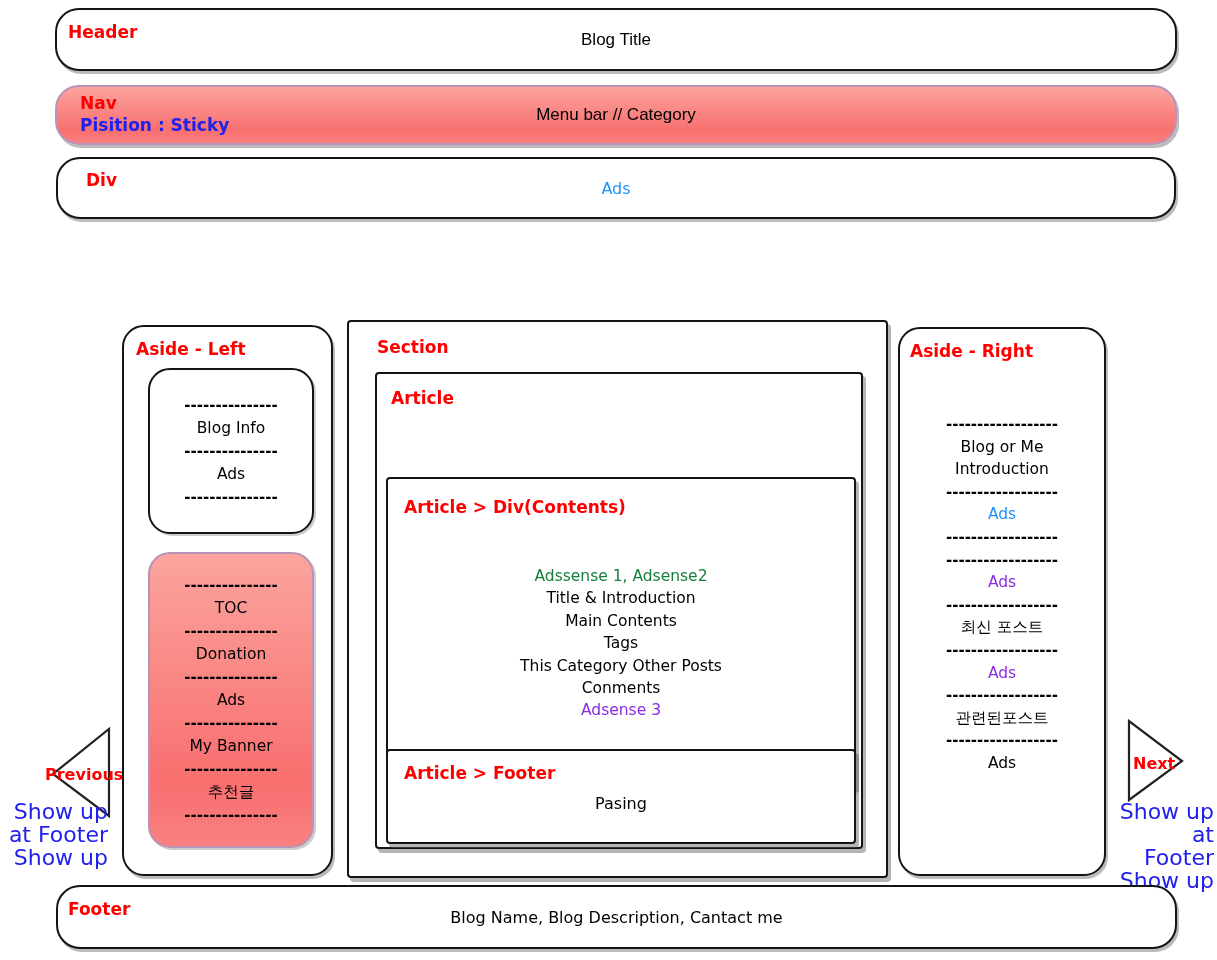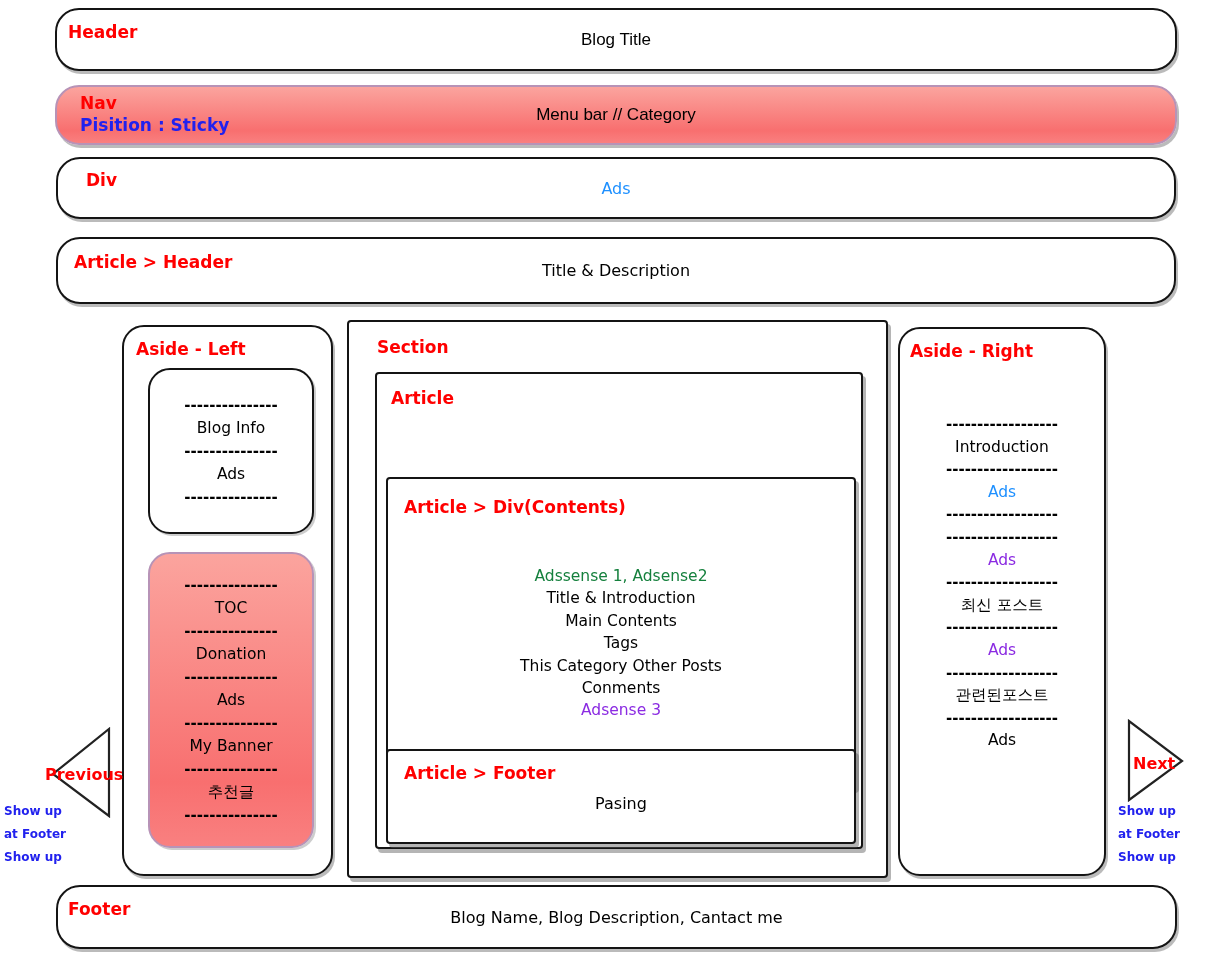--- a/index.html
+++ b/index.html
@@ -27,21 +27,21 @@
   .plain{font-family:"Liberation Sans",sans-serif;font-size:17px;}
   .comic{font-family:"DejaVu Sans",sans-serif;font-size:16px;}
 
   .pinkfill{background:linear-gradient(180deg,var(--pink_light) 0%,var(--pink_dark) 78%,#f98080 100%);
             border:2px solid var(--pink_border);}
 
   .stack{position:absolute;left:0;right:0;text-align:center;font-size:15.5px;line-height:23px;}
   .stack.mid{top:0;bottom:0;display:flex;flex-direction:column;justify-content:center;}
   .divider{font-weight:700;letter-spacing:0;white-space:pre;font-size:15px;}
 
-  .note{position:absolute;text-align:left;font-weight:700;font-size:12px;
+  .note{position:absolute;text-align:right;font-weight:400;font-size:22px;
         color:var(--label_blue);line-height:23px;white-space:pre-line;}
   .tri{position:absolute;}
 </style>
 </head>
 <body>
 
 <div class="stage">
 
   <div class="box round" style="left:55px;top:8px;width:1122px;height:63px;">
     <span class="label-red" style="left:11px;top:12px;">Header</span>
@@ -52,24 +52,20 @@
     <span class="label-red" style="left:23px;top:6px;">Nav</span>
     <span class="label-blue" style="position:absolute;left:23px;top:28px;">Pisition : Sticky</span>
     <div class="center-text plain">Menu bar // Category</div>
   </div>
 
   <div class="box round" style="left:56px;top:157px;width:1120px;height:62px;">
     <span class="label-red" style="left:28px;top:11px;">Div</span>
     <div class="center-text comic" style="color:var(--ads_blue);">Ads</div>
   </div>
 
-  <div class="box round" style="left:56px;top:237px;width:1120px;height:67px;">
-    <span class="label-red" style="left:16px;top:13px;">Article &gt; Header</span>
-    <div class="center-text comic">Title &amp; Description</div>
-  </div>
 
   <div class="box biground" style="left:122px;top:325px;width:211px;height:551px;">
     <span class="label-red" style="left:12px;top:12px;">Aside - Left</span>
 
     <div class="box biground" style="left:24px;top:41px;width:166px;height:166px;box-shadow:2px 2px 0 rgba(90,90,90,.3);">
       <div class="stack mid">
         <span class="divider">---------------</span>
         <span>Blog Info</span>
         <span class="divider">---------------</span>
         <span>Ads</span>
@@ -117,20 +113,21 @@
         <span class="label-red" style="left:16px;top:12px;">Article &gt; Footer</span>
         <div class="center-text comic" style="padding-top:14px;">Pasing</div>
       </div>
     </div>
   </div>
 
   <div class="box biground" style="left:898px;top:327px;width:208px;height:549px;">
     <span class="label-red" style="left:10px;top:12px;">Aside - Right</span>
     <div class="stack" style="top:84px;line-height:22.6px;">
       <div class="divider">------------------</div>
+      <div>Blog or Me</div>
       <div>Introduction</div>
       <div class="divider">------------------</div>
       <div style="color: rgb(30, 144, 255);">Ads</div>
       <div class="divider">------------------</div>
       <div class="divider">------------------</div>
       <div style="color: rgb(139, 43, 226);">Ads</div>
       <div class="divider">------------------</div>
       <div>최신 포스트</div>
       <div class="divider">------------------</div>
       <div style="color: rgb(139, 43, 226);">Ads</div>

